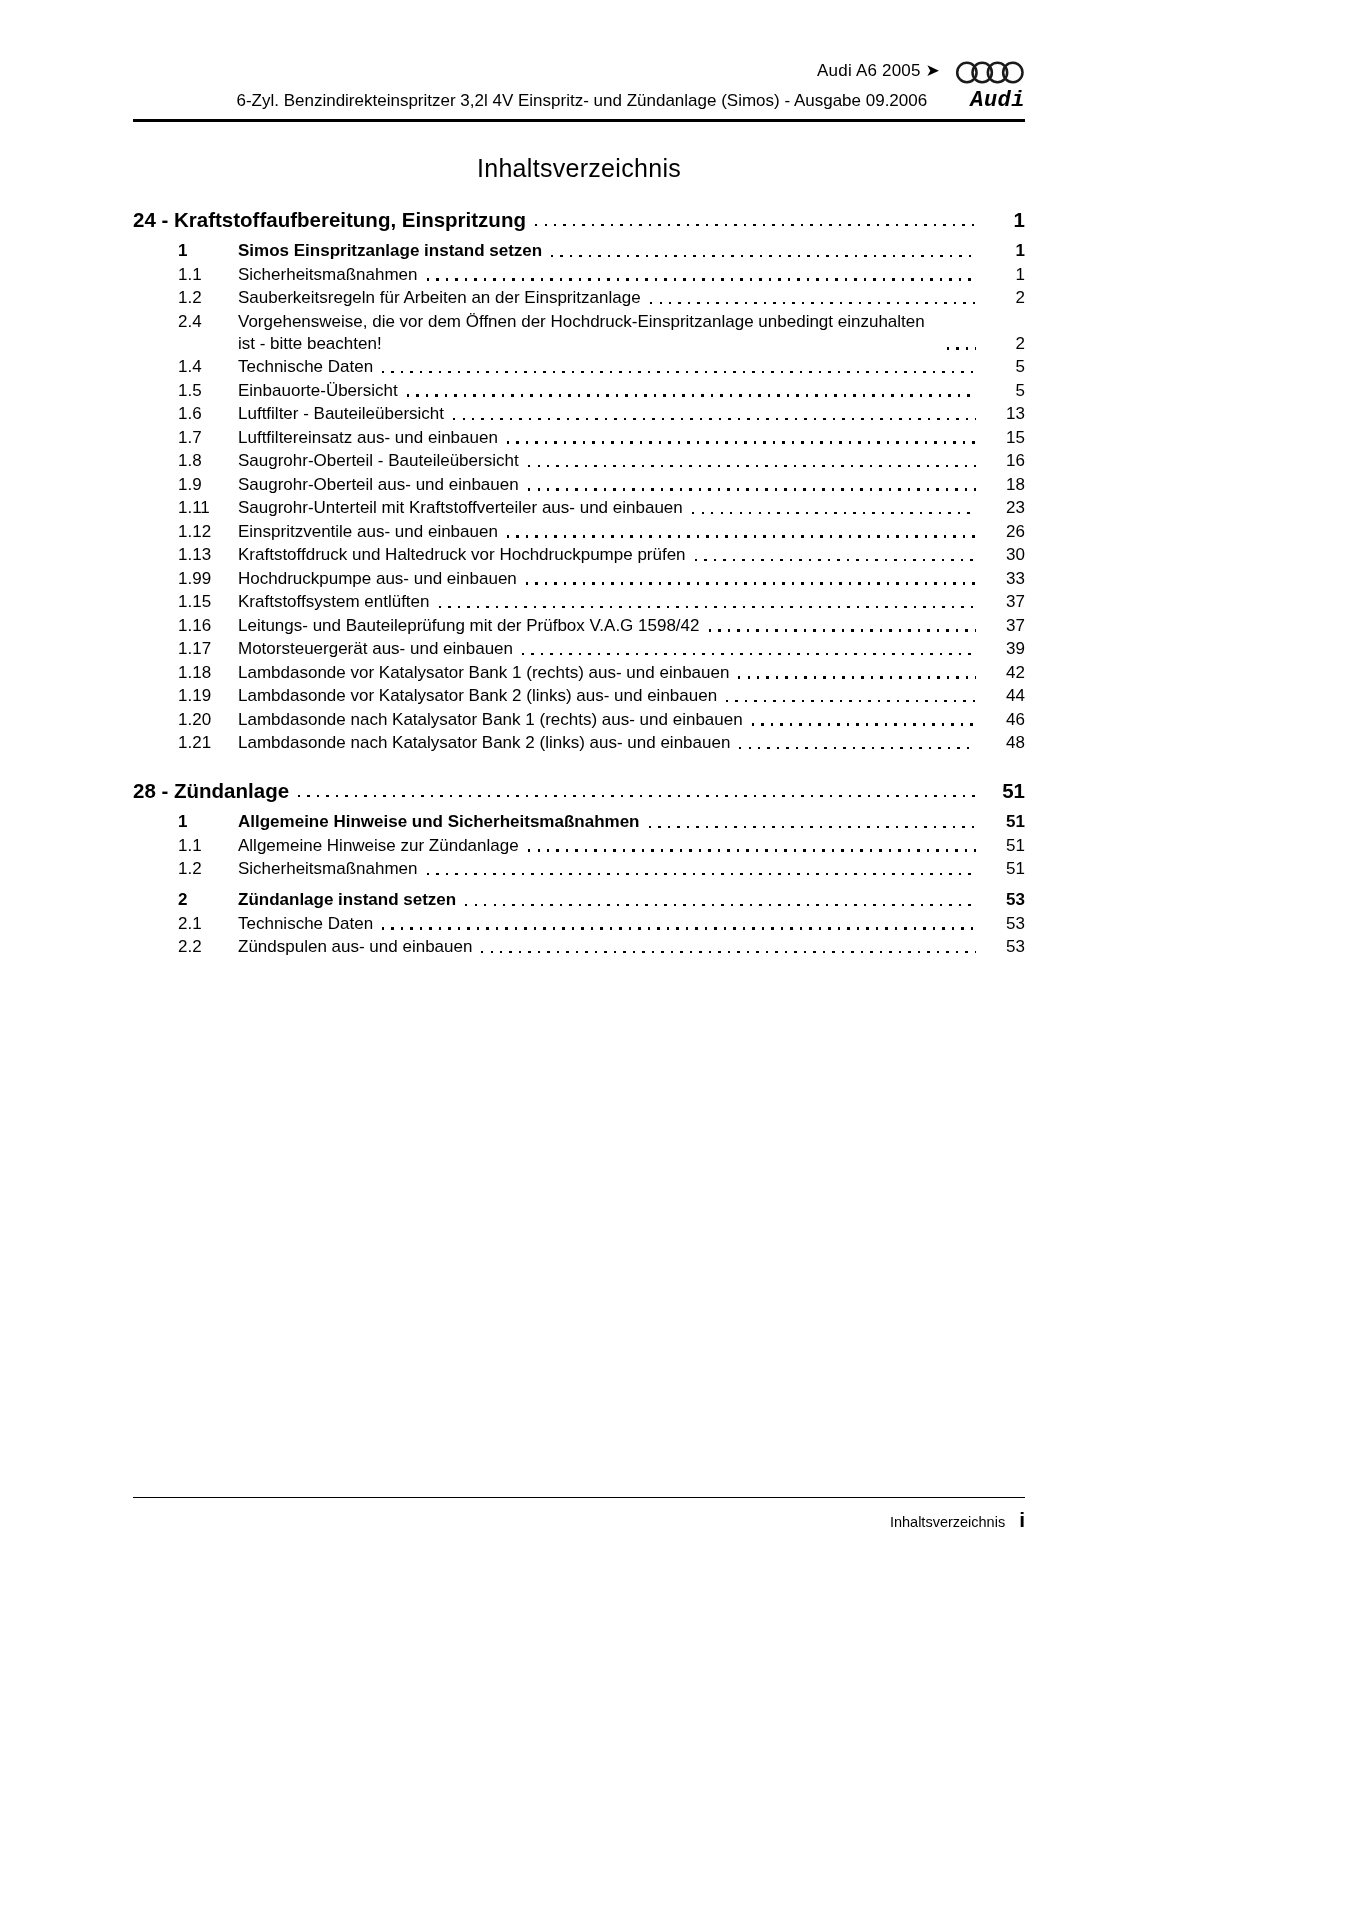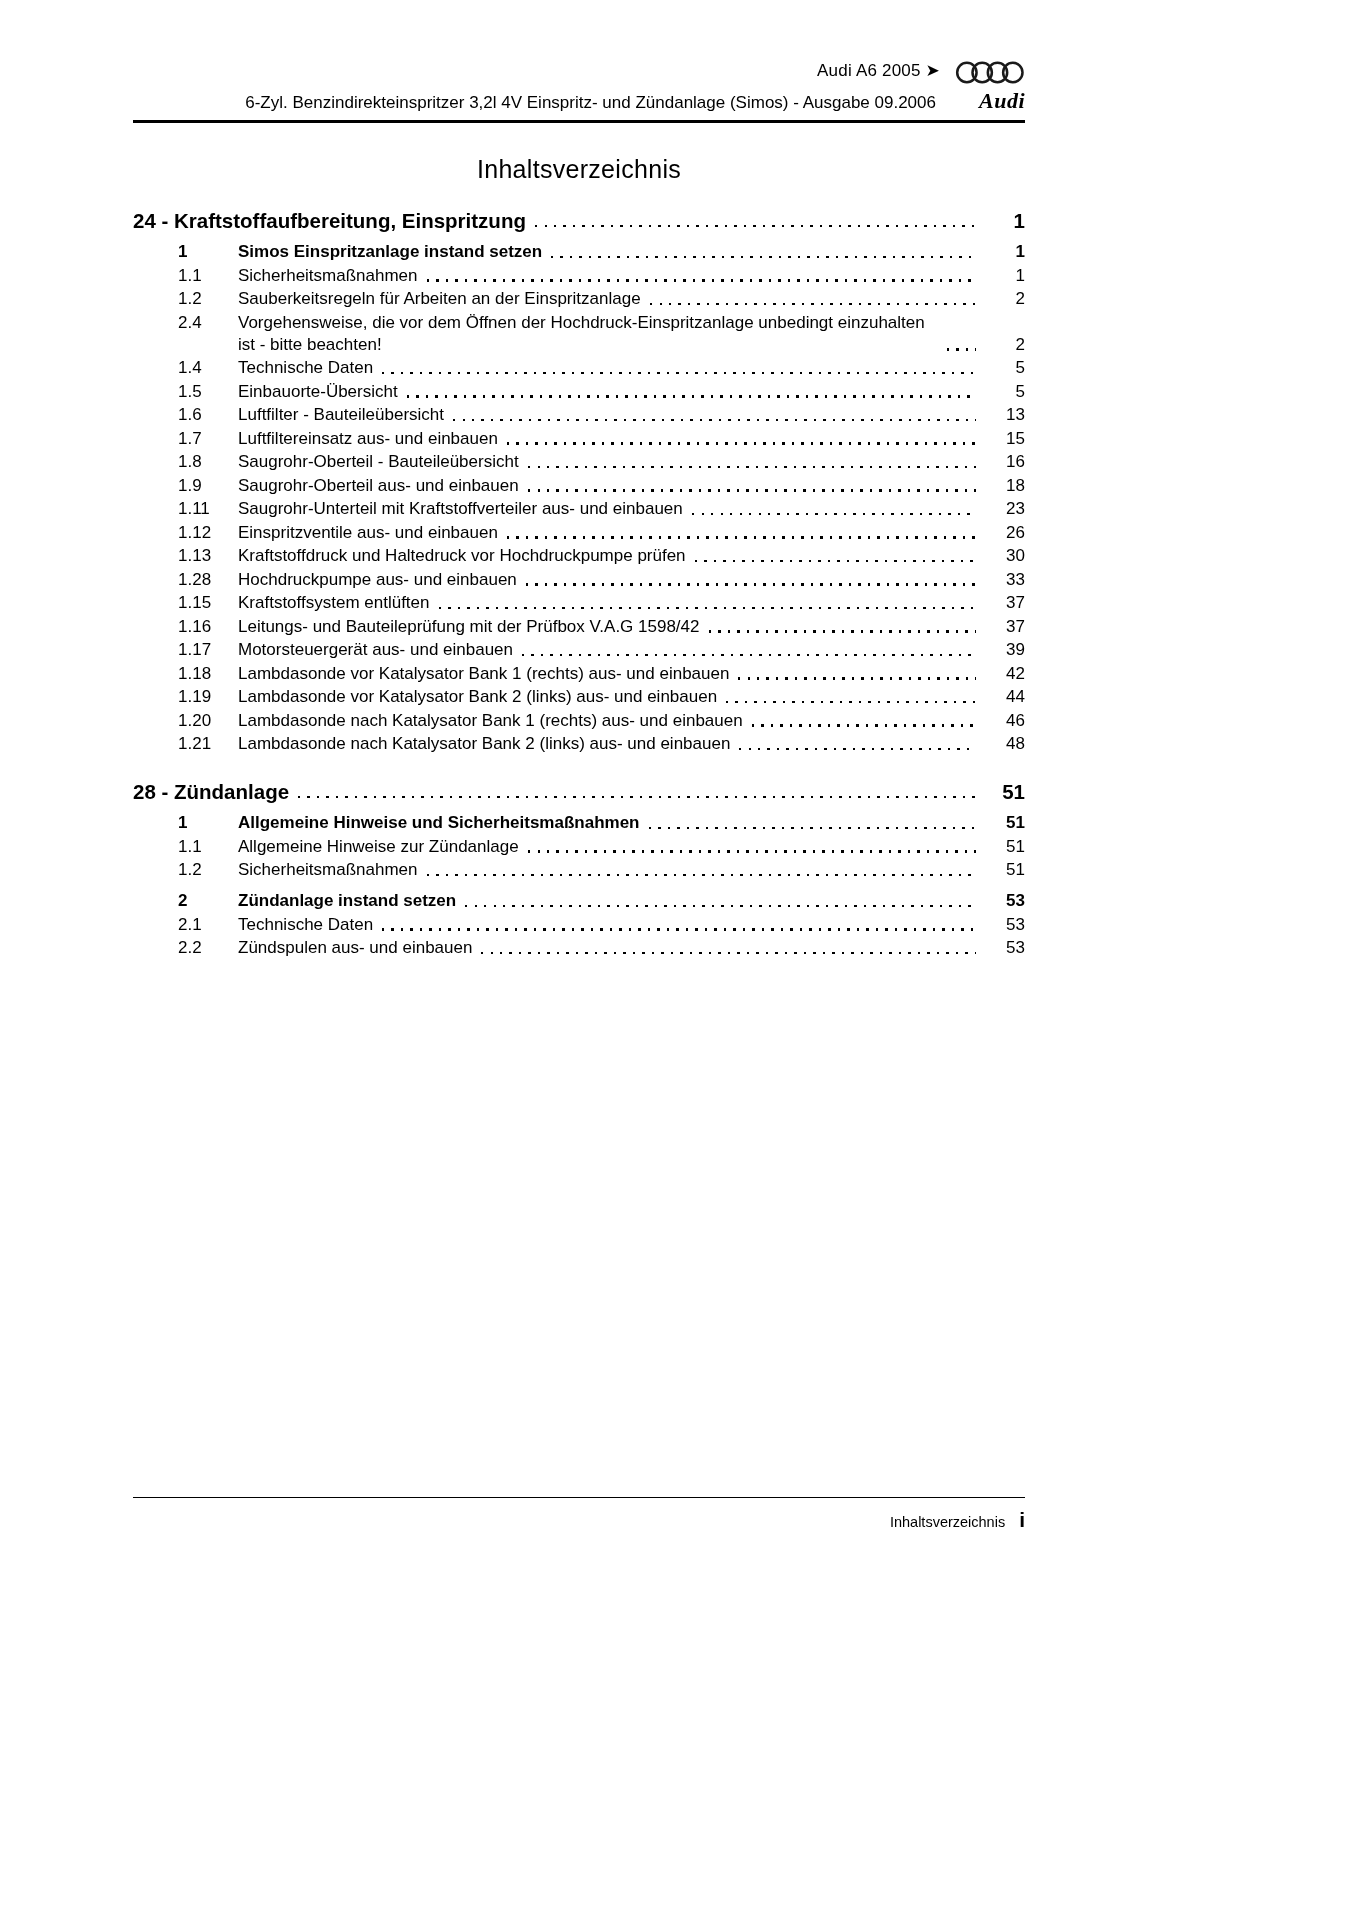--- a/index.html
+++ b/index.html
@@ -22,21 +22,21 @@
     gap: 15px; margin-top: 60px;
   }
   .model-line { font-size: 17px; letter-spacing: 0.2px; }
   .rings { width: 70px; height: 25px; display: block; }
   .subtitle-row {
     display: flex; justify-content: flex-end; align-items: baseline;
     gap: 43px; margin-top: 3px;
   }
   .subtitle { font-size: 17px; white-space: nowrap; }
   .wordmark {
-    font-family: Liberation Serif, serif;
+    font-family: Liberation Mono, monospace;
     font-style: italic; font-weight: bold;
     font-size: 22px; letter-spacing: 0.5px;
   }
   .header-rule { border-top: 3px solid #000; margin-top: 6px; }
   
   .page-title {
     margin-top: 32px;
     text-align: center;
     font-size: 25px;
     font-weight: normal;
@@ -180,21 +180,21 @@
         <span class="leader"></span>
         <span class="pagecell">26</span>
       </div>
       <div class="toc-row toc-entry">
         <span class="num">1.13</span>
         <span class="titlecell">Kraftstoffdruck und Haltedruck vor Hochdruckpumpe prüfen</span>
         <span class="leader"></span>
         <span class="pagecell">30</span>
       </div>
       <div class="toc-row toc-entry">
-        <span class="num">1.28</span>
+        <span class="num">1.99</span>
         <span class="titlecell">Hochdruckpumpe aus- und einbauen</span>
         <span class="leader"></span>
         <span class="pagecell">33</span>
       </div>
       <div class="toc-row toc-entry">
         <span class="num">1.15</span>
         <span class="titlecell">Kraftstoffsystem entlüften</span>
         <span class="leader"></span>
         <span class="pagecell">37</span>
       </div>

